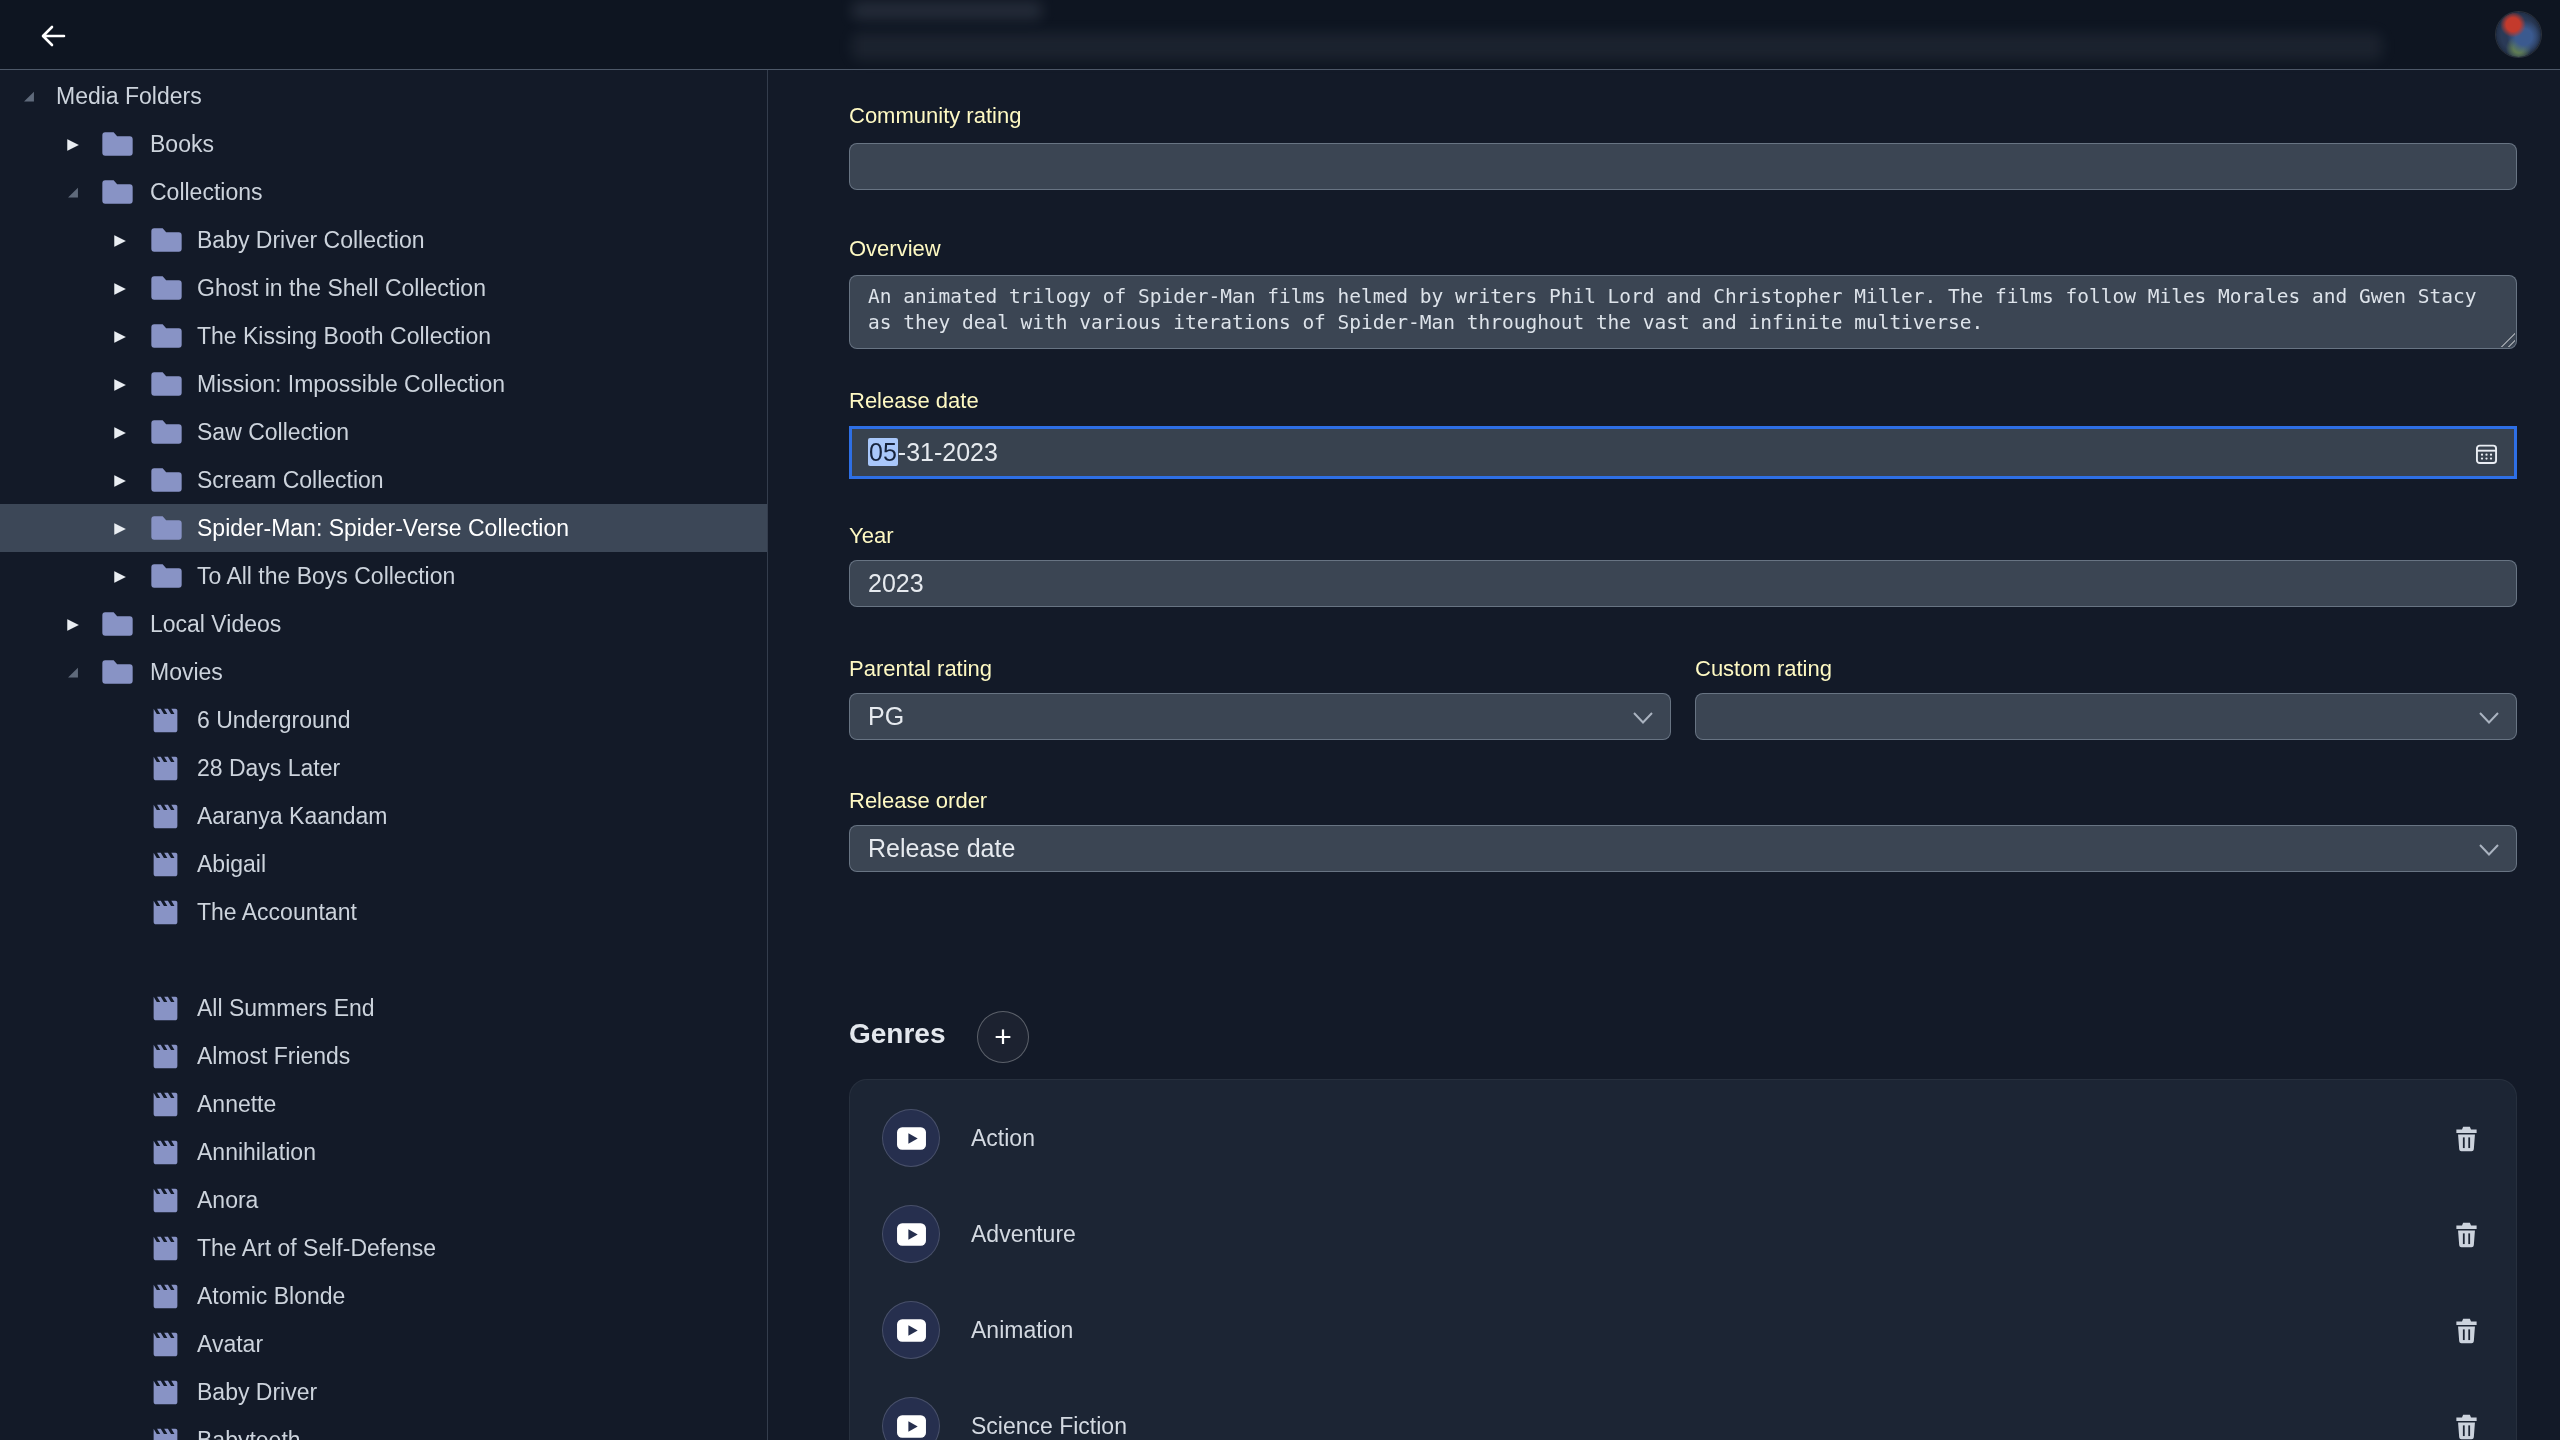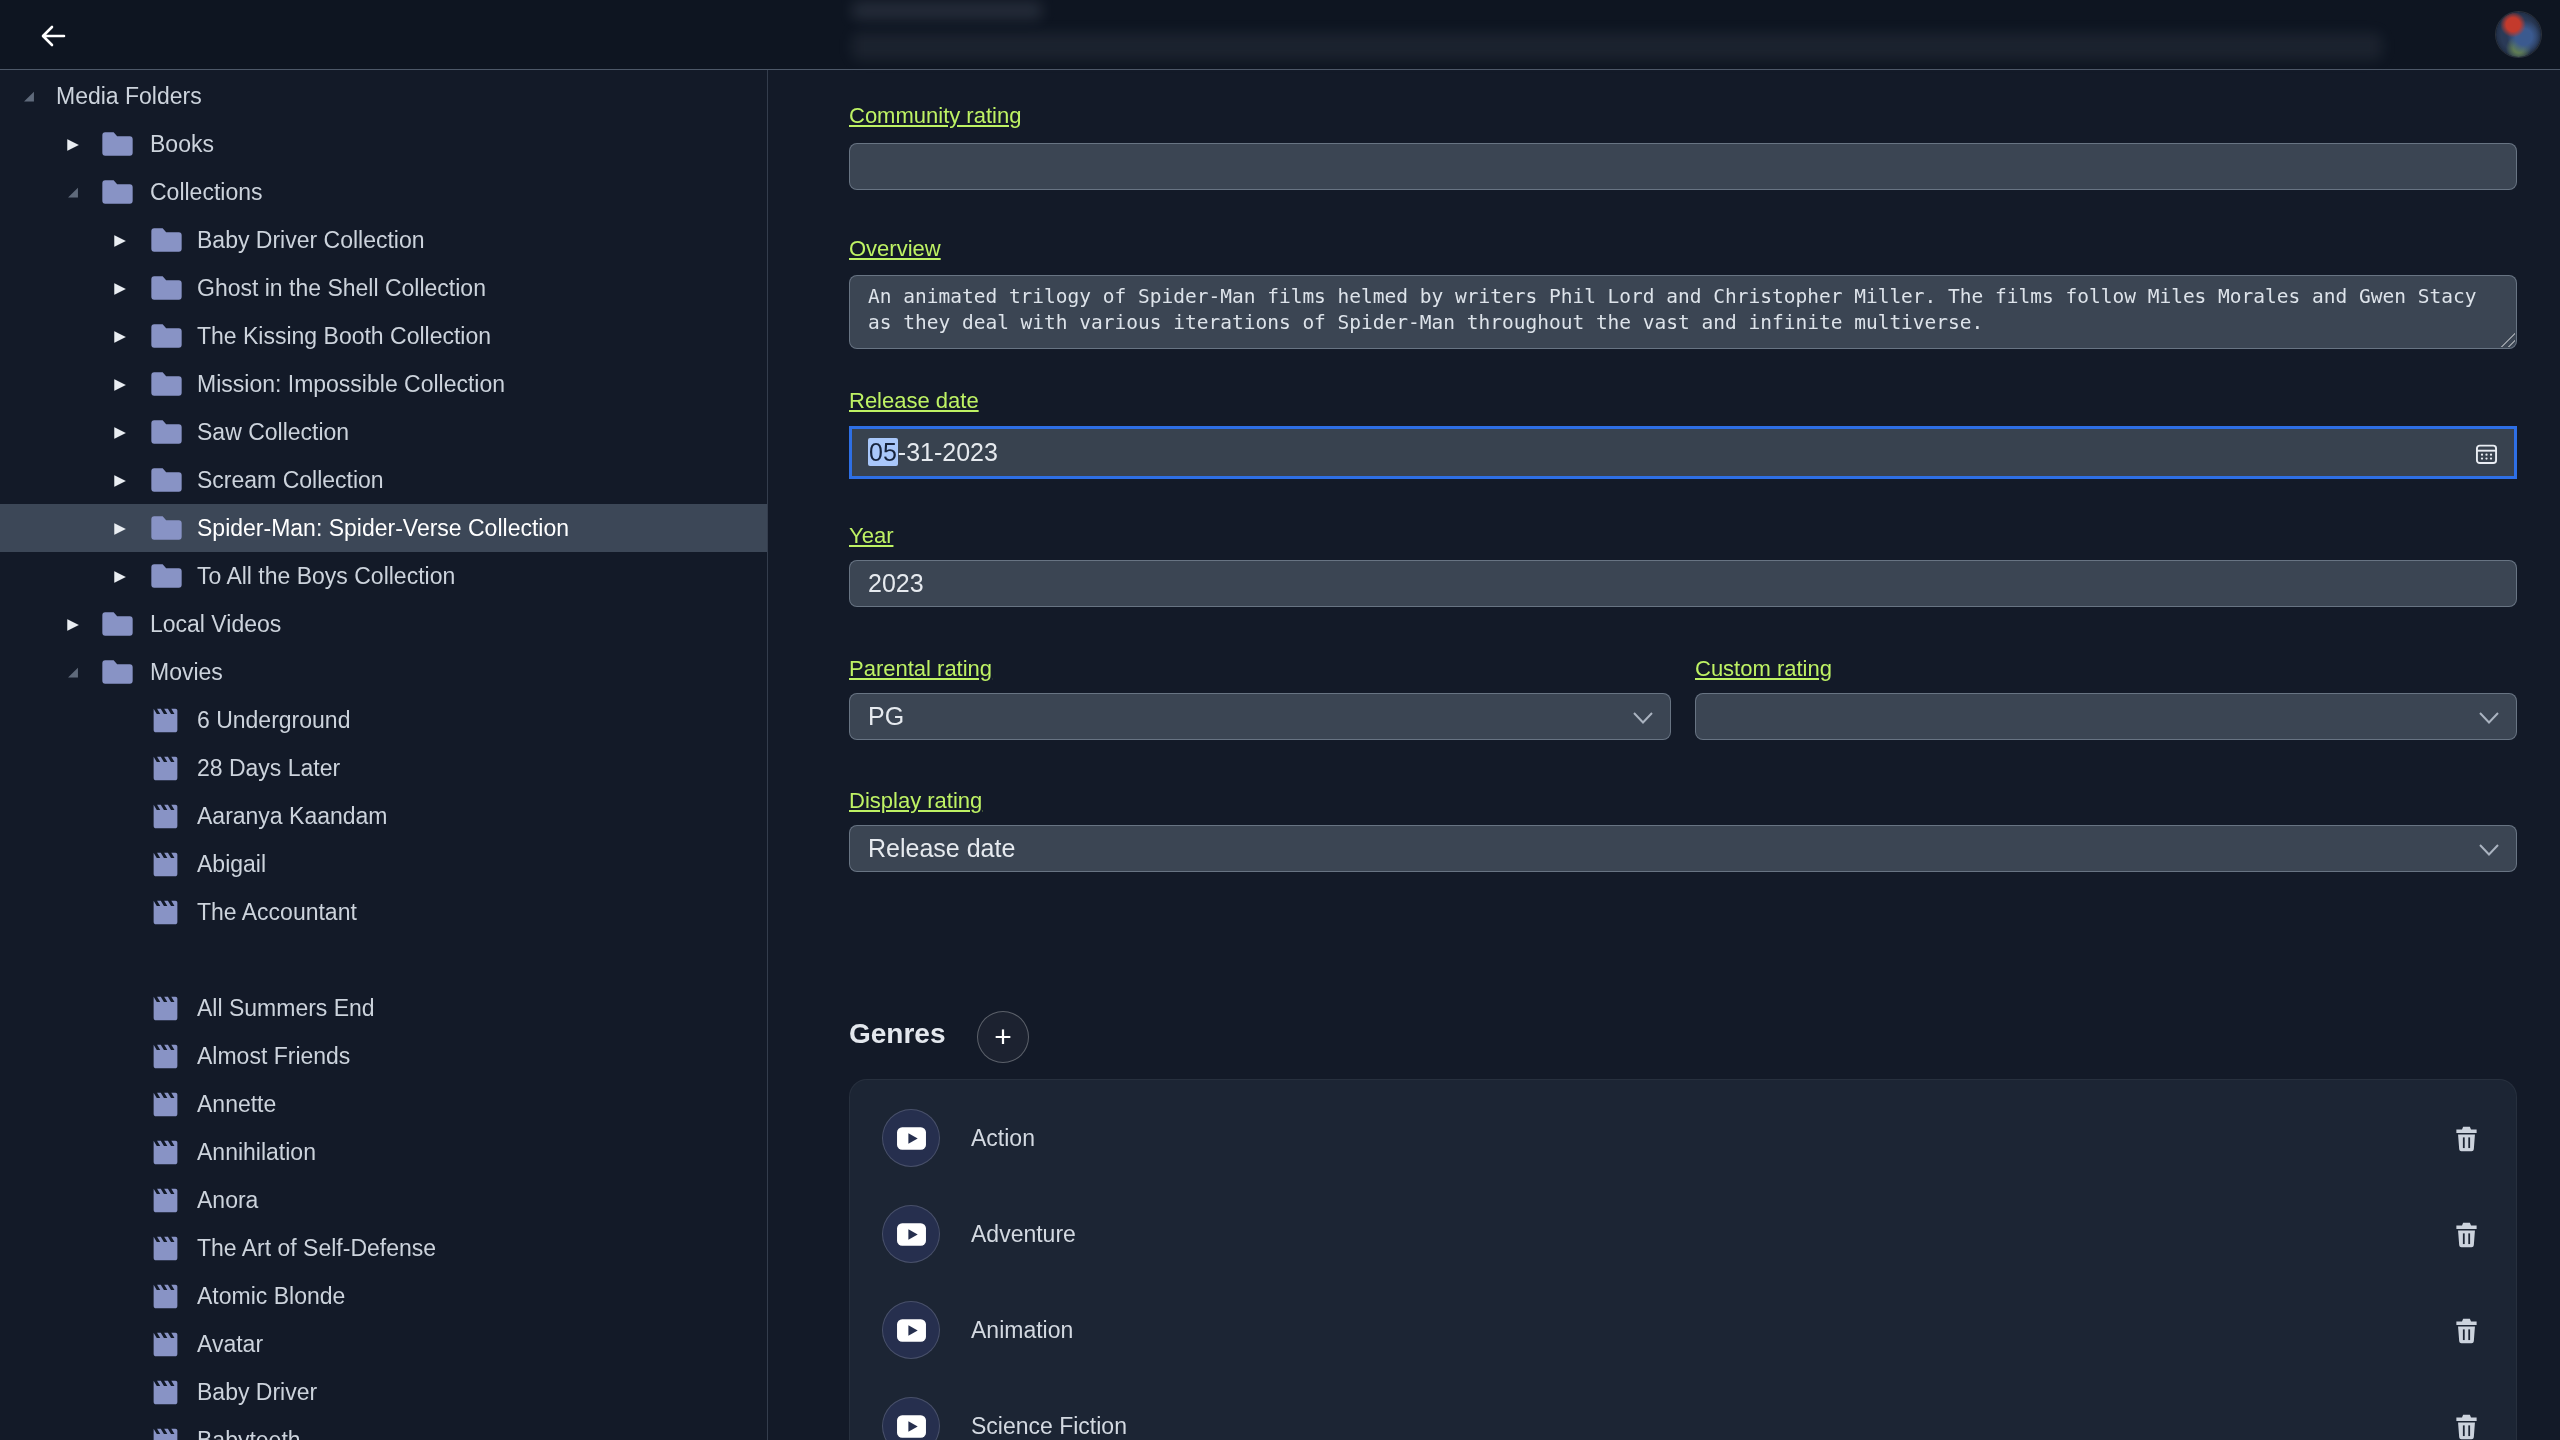--- a/index.html
+++ b/index.html
@@ -58,21 +58,21 @@
   .lvl2 .caret { left:110px; }
   .tree-row .node-icon { position:absolute; top:10px; }
   .lvl1 .node-icon { left:100px; }
   .lvl2 .node-icon { left:149px; }
   .tree-row .tree-label { position:absolute; white-space:nowrap; }
   .lvl0 .tree-label { left:56px; }
   .lvl1 .tree-label { left:150px; }
   .lvl2 .tree-label { left:197px; }
   
   .main { position:absolute; left:849px; top:0; width:1668px; height:1440px; z-index:4; }
-  .field-label { position:absolute; font-size:22px; color:#bef264;text-decoration:underline; }
+  .field-label { position:absolute; font-size:22px; color:#fef9c3; }
   .tb, .select-box, textarea.tb-area {
     position:absolute; left:0; width:1668px; height:47px;
     background:#3b4553; border:1px solid rgba(160,172,190,0.45);
     border-radius:8px; color:#e6eaef; font-size:25px;
     font-family:"Liberation Sans","DejaVu Sans",sans-serif;
     padding:0 18px; outline:none;
   }
   textarea.tb-area {
     height:74px; padding:8px 18px; resize:none;
     font-family:"DejaVu Sans Mono","Liberation Mono",monospace;
@@ -415,21 +415,21 @@
   <div class="field-label" style="top:656px; left:846px">Custom rating</div>
   <div class="select-box" style="top:693px; left:846px; width:822px;">
     <span></span>
     <span class="chev">
       <svg width="22" height="14" viewBox="0 0 22 14">
           <polyline points="2,2 11,11.5 20,2" fill="none" stroke="#aab3c0" stroke-width="2"></polyline>
         </svg>
     </span>
   </div>
 
-  <div class="field-label" style="top:788px">Display rating</div>
+  <div class="field-label" style="top:788px">Release order</div>
   <div class="select-box" style="top:825px">
     <span>Release date</span>
     <span class="chev">
       <svg width="22" height="14" viewBox="0 0 22 14">
           <polyline points="2,2 11,11.5 20,2" fill="none" stroke="#aab3c0" stroke-width="2"></polyline>
         </svg>
     </span>
   </div>
 
   <div class="genres-title" style="top:1018px">Genres</div>

